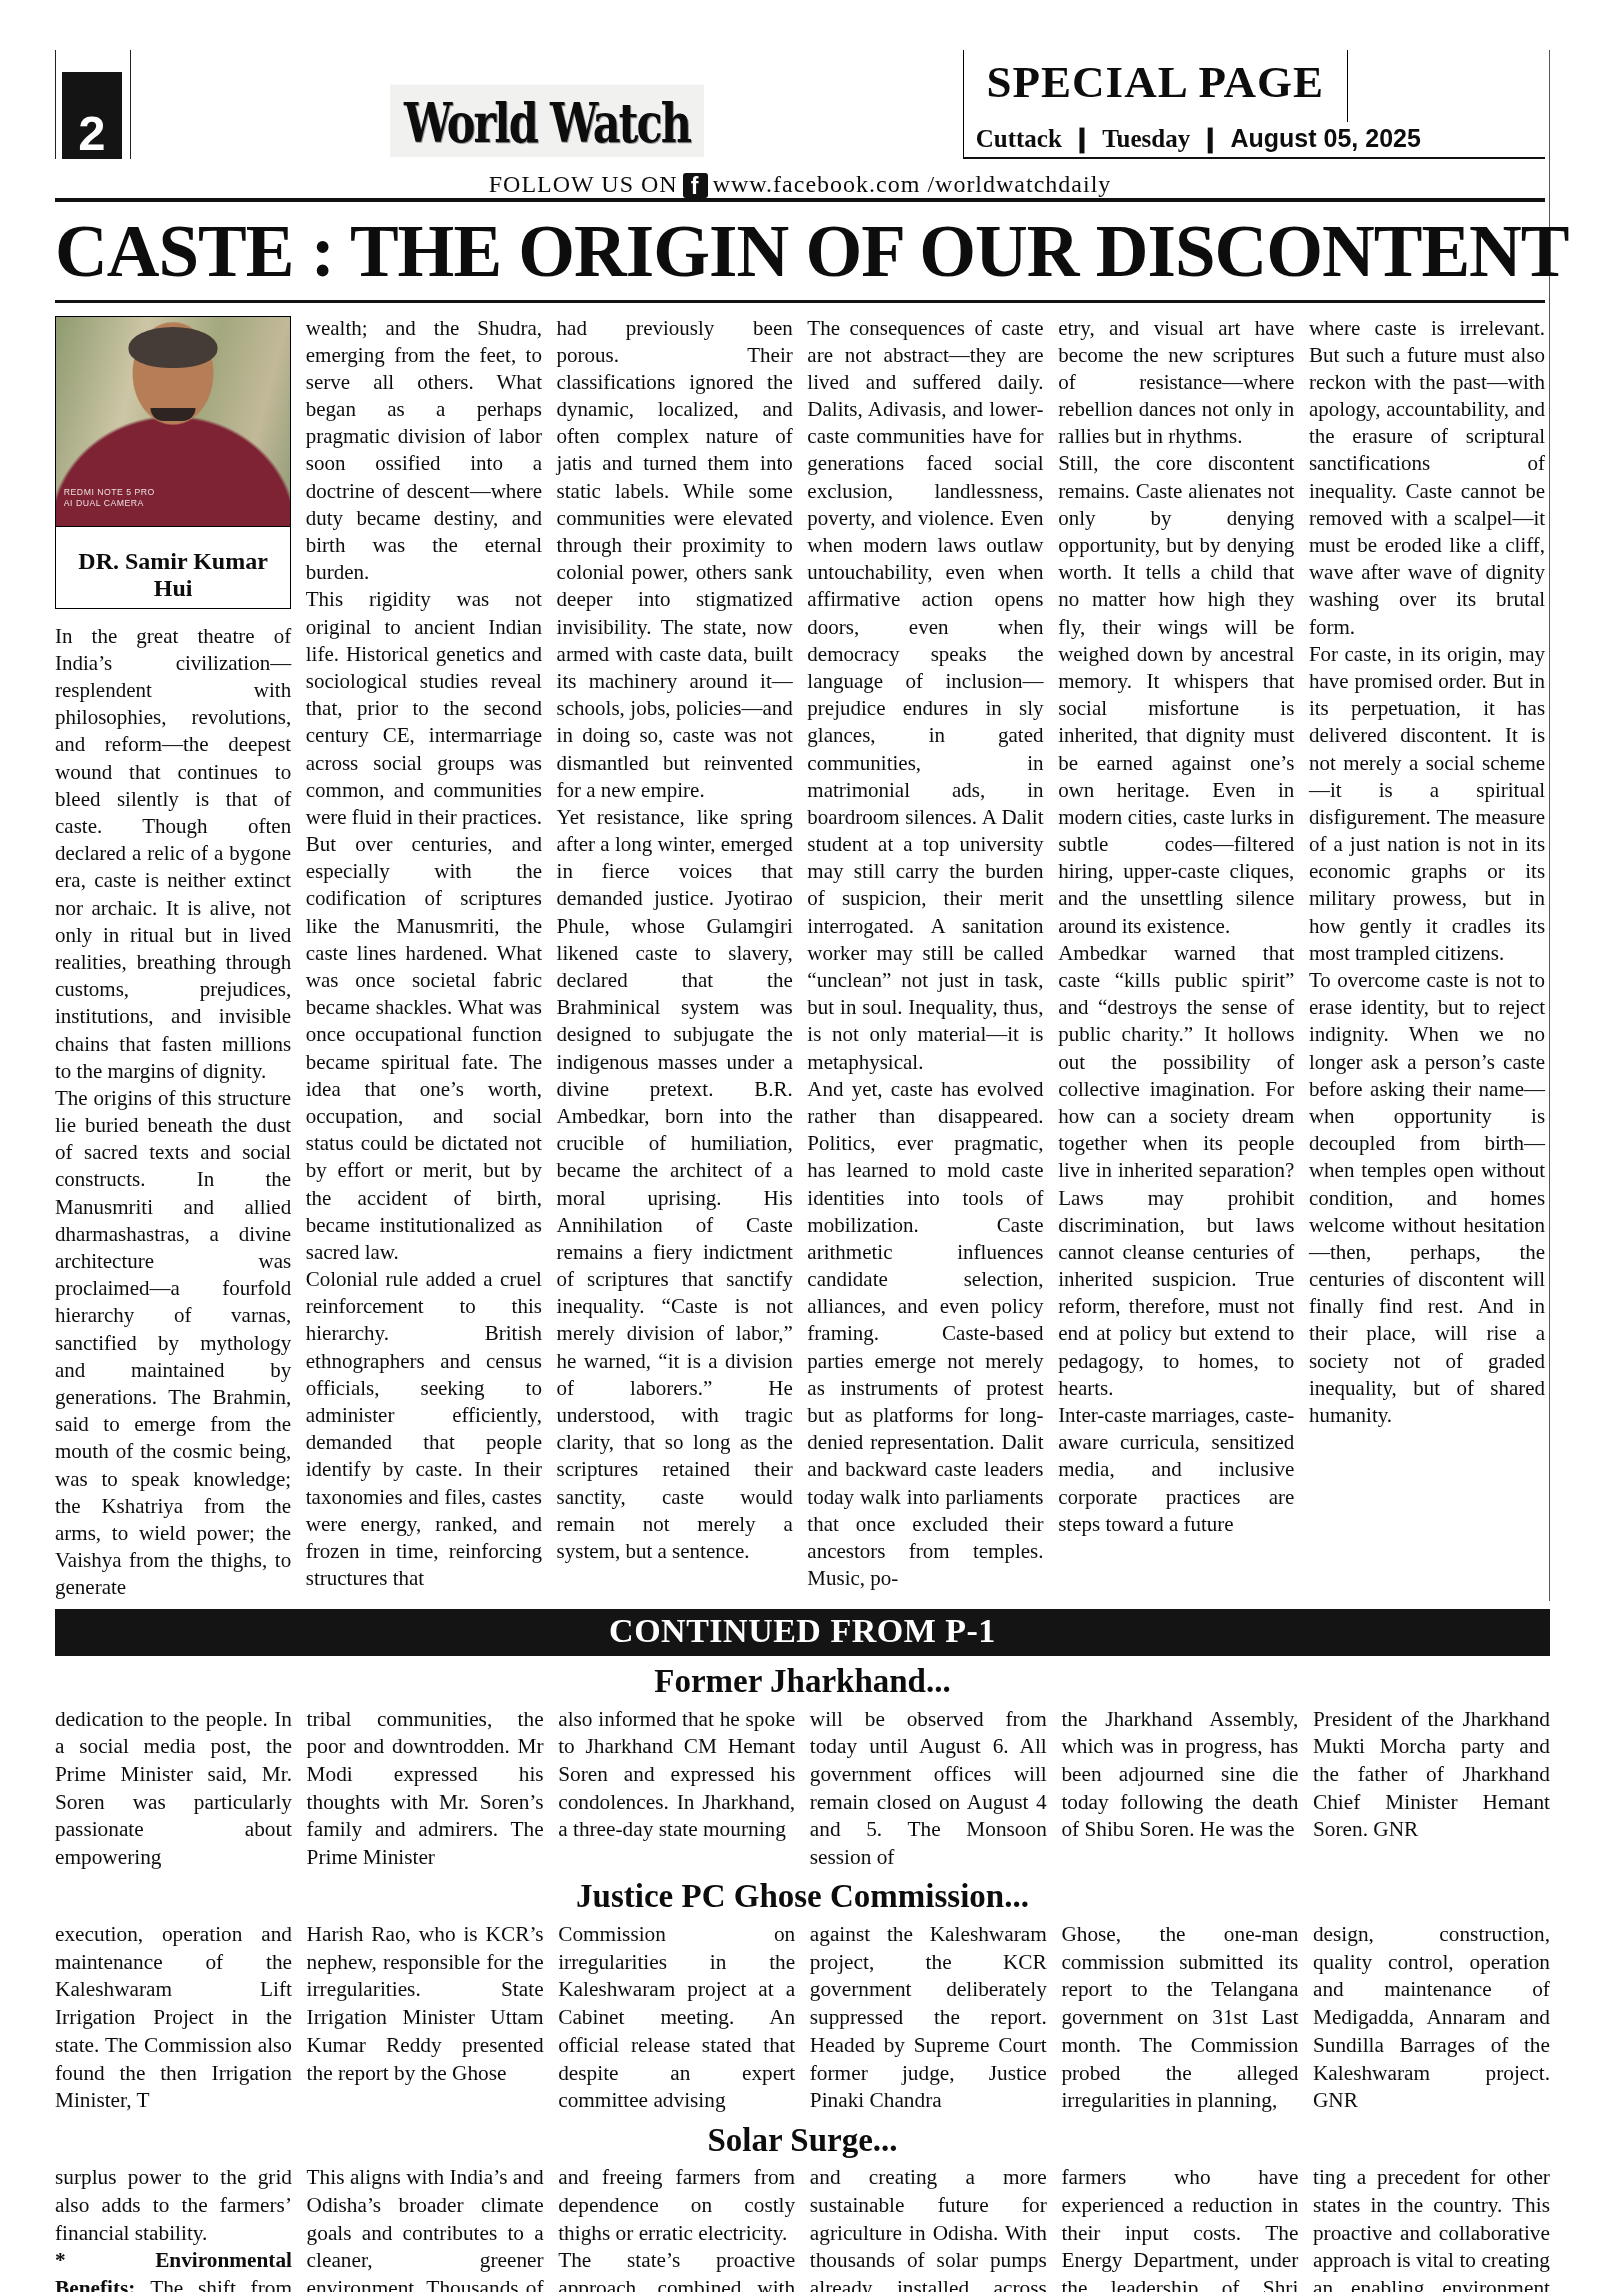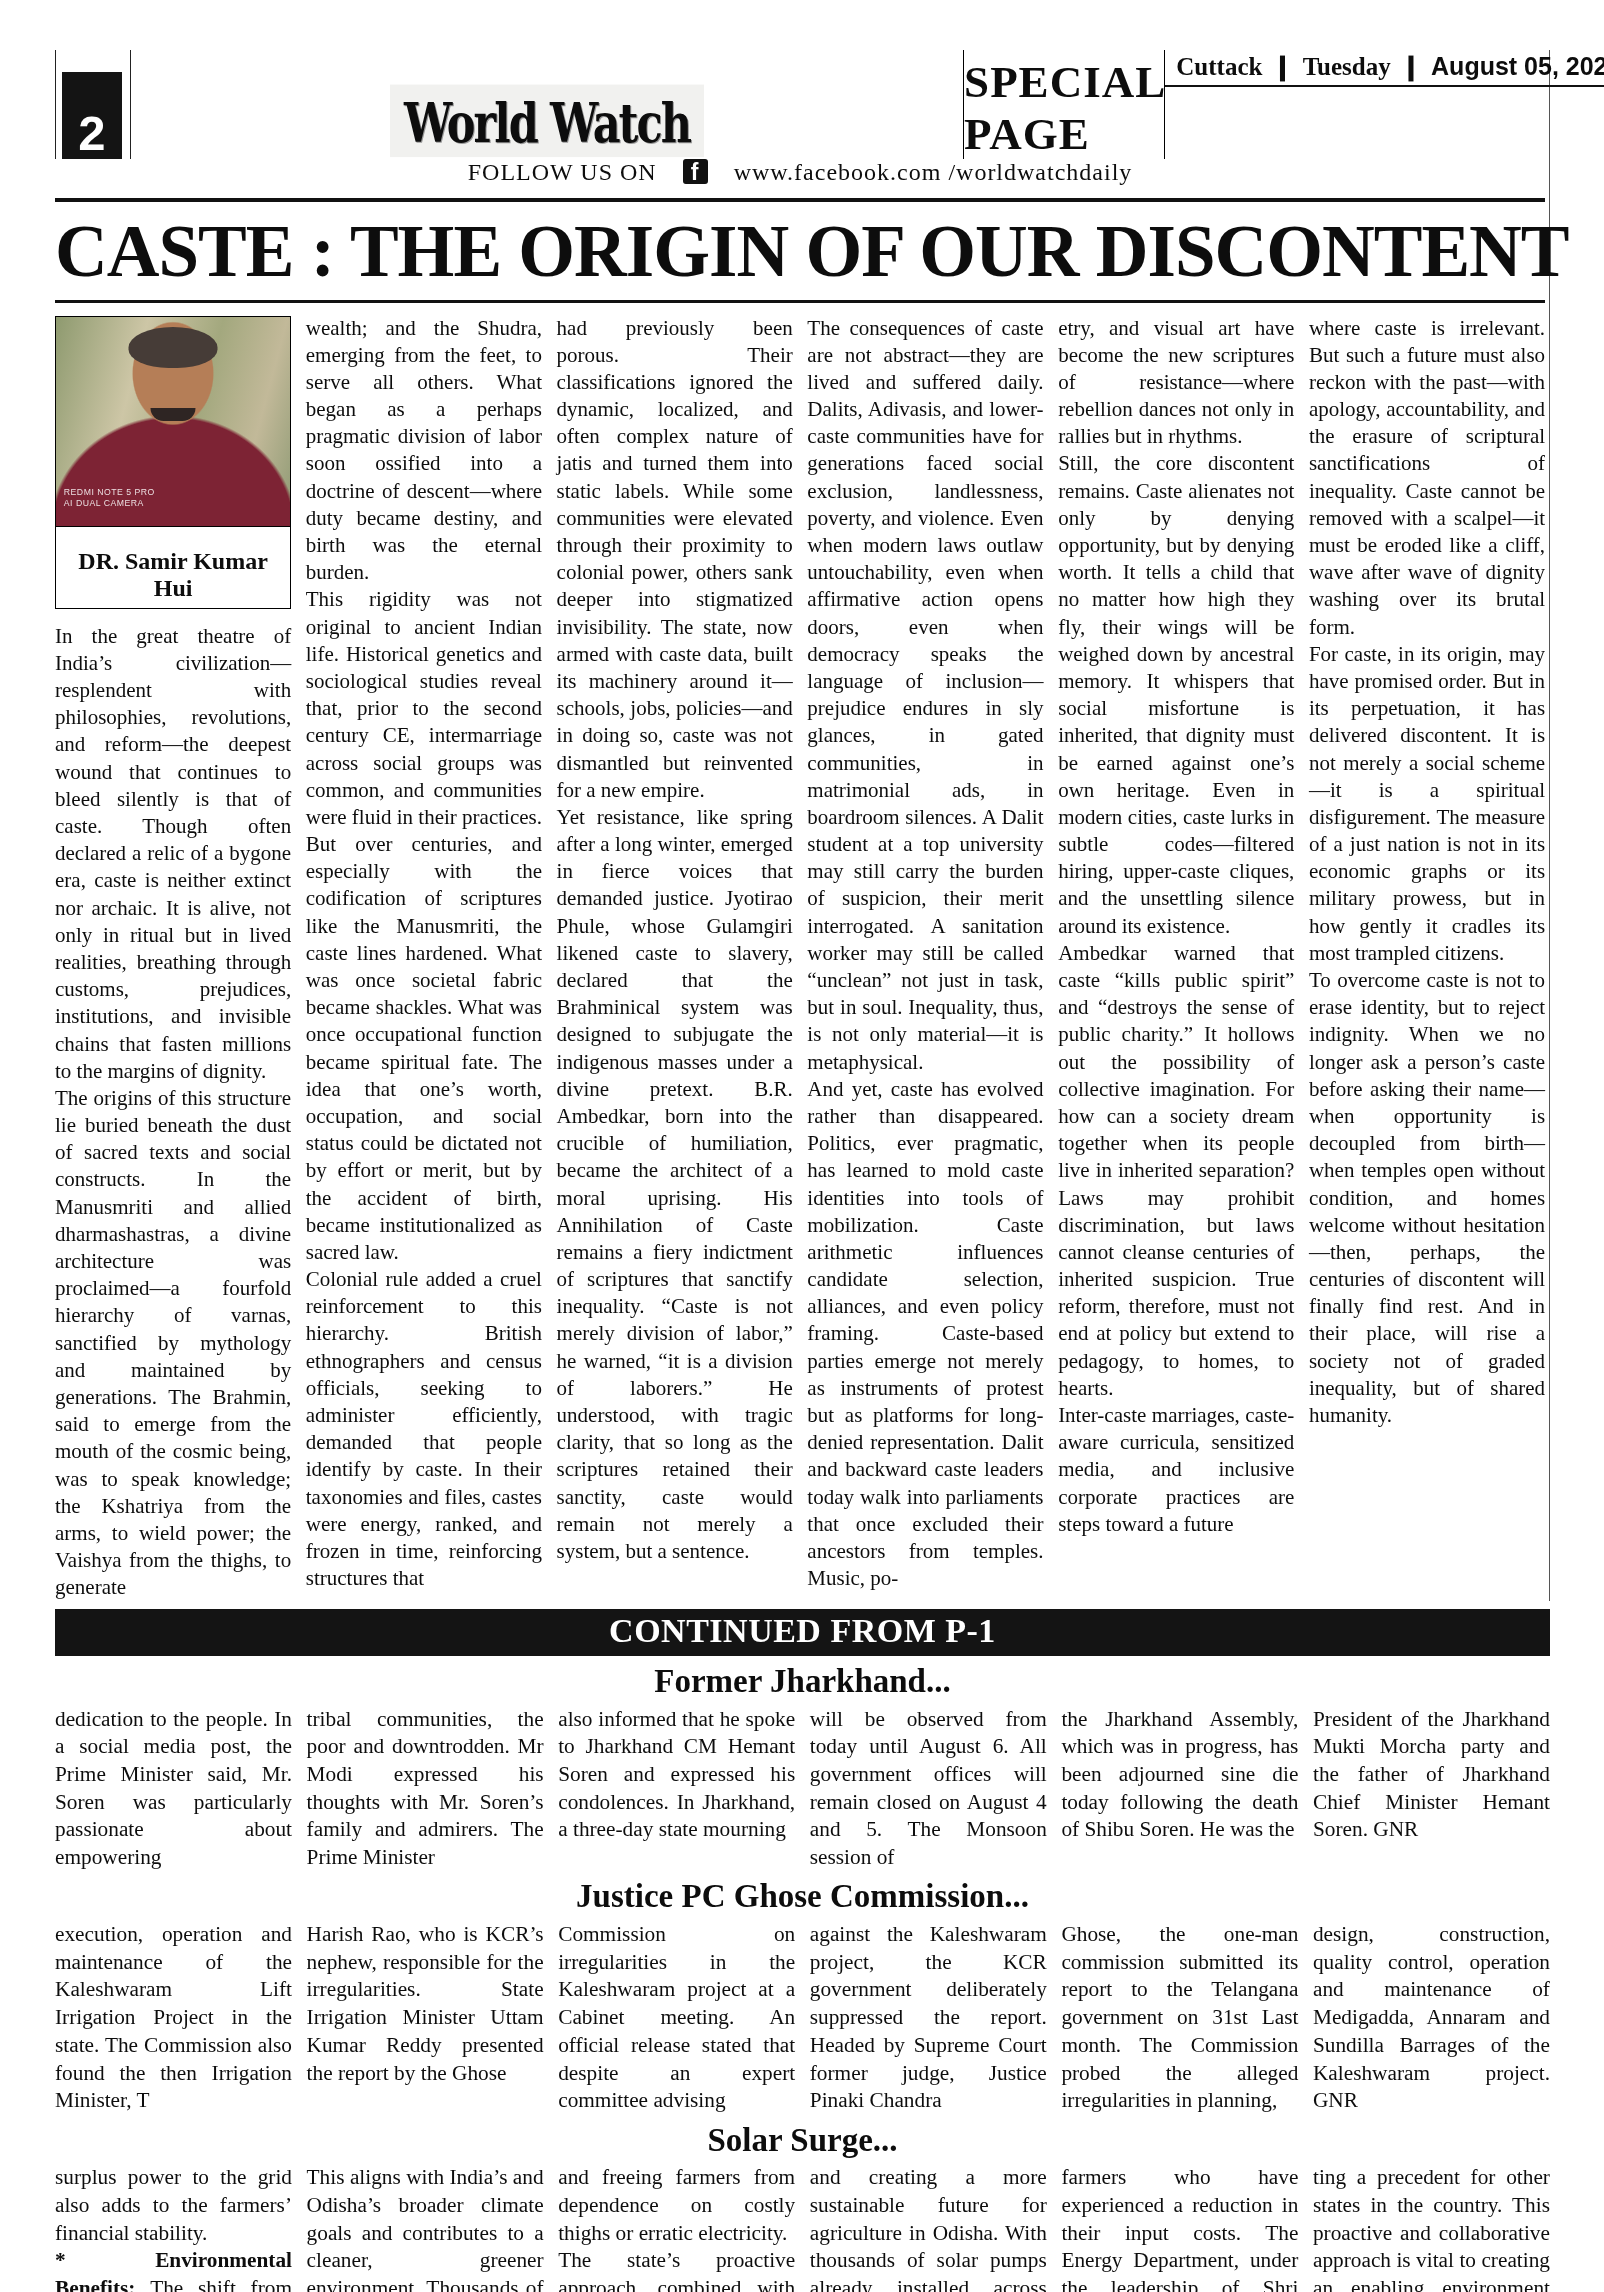--- a/index.html
+++ b/index.html
@@ -9,28 +9,28 @@
   .top-block { border-right:1.9px solid #555; padding-right:3.9px; }
 
   
   .hdr-top { display:flex; align-items:stretch; height:109px; }
   .pagenum-cell { width:76px; border-left:1.9px solid #222; border-right:1.9px solid #222; display:flex; align-items:flex-end; padding:0 3.9px 0 5.8px; }
   .pagenum-box { width:60px; height:87px; background:#141414; color:#fff; display:flex; align-items:flex-end; justify-content:center;
                  font-family:"Liberation Sans", sans-serif; font-weight:bold; font-size:49px; line-height:1.05; }
   .logo-cell { flex:1; display:flex; align-items:flex-end; justify-content:center; padding-bottom:1.9px; }
   .masthead { background:#f1f1ef; padding:5.8px 13.6px 1.9px; font-family:"DejaVu Serif", serif; font-weight:bold; font-size:43px;
               letter-spacing:-1.9px; transform:scaleY(1.25); transform-origin:bottom; text-shadow:1px 1px 0 #999; }
-  .right-region { width:582px; border-left:1.9px solid #000; display:flex; }
+  .right-region { width:582px; border-left:1.9px solid #000; display:flex; flex-direction:column; }
   .special-cell { flex:1; width:66%; border-right:1.9px solid #000; display:flex; align-items:flex-start; justify-content:center;
                   font-weight:bold; font-size:45px; letter-spacing:1px; padding-top:5.8px; }
   .date-cell { height:37px; border-bottom:2.9px solid #111; text-align:left; padding:1.9px 0 1.9px 11.6px;
                font-weight:bold; font-size:25px; white-space:nowrap; }
   .date-cell .sep { font-family:"Liberation Sans", sans-serif; font-weight:bold; padding:0 9.7px; }
   .date-cell .date-sans { font-family:"Liberation Sans", sans-serif; font-weight:bold; }
-  .follow-row { height:43px; display:flex; align-items:flex-start; justify-content:center; gap:26px;
+  .follow-row { height:43px; display:flex; align-items:flex-end; justify-content:center; gap:5px;
                 border-bottom:4.9px solid #111; font-size:24px; letter-spacing:1px; }
   .fb-icon { width:25px; height:25px; background:#111; color:#fff; display:inline-flex; align-items:flex-end; justify-content:center;
              font-family:"Liberation Sans", sans-serif; font-weight:bold; font-size:23px; line-height:1; border-radius:2.9px; }
 
   
   .headline { font-size:73px; font-weight:bold; line-height:1.05; padding:11.6px 0 9.7px; white-space:nowrap;
               border-bottom:3.9px solid #111; letter-spacing:-1px; }
 
   
   .cols { display:flex; gap:14.6px; }

